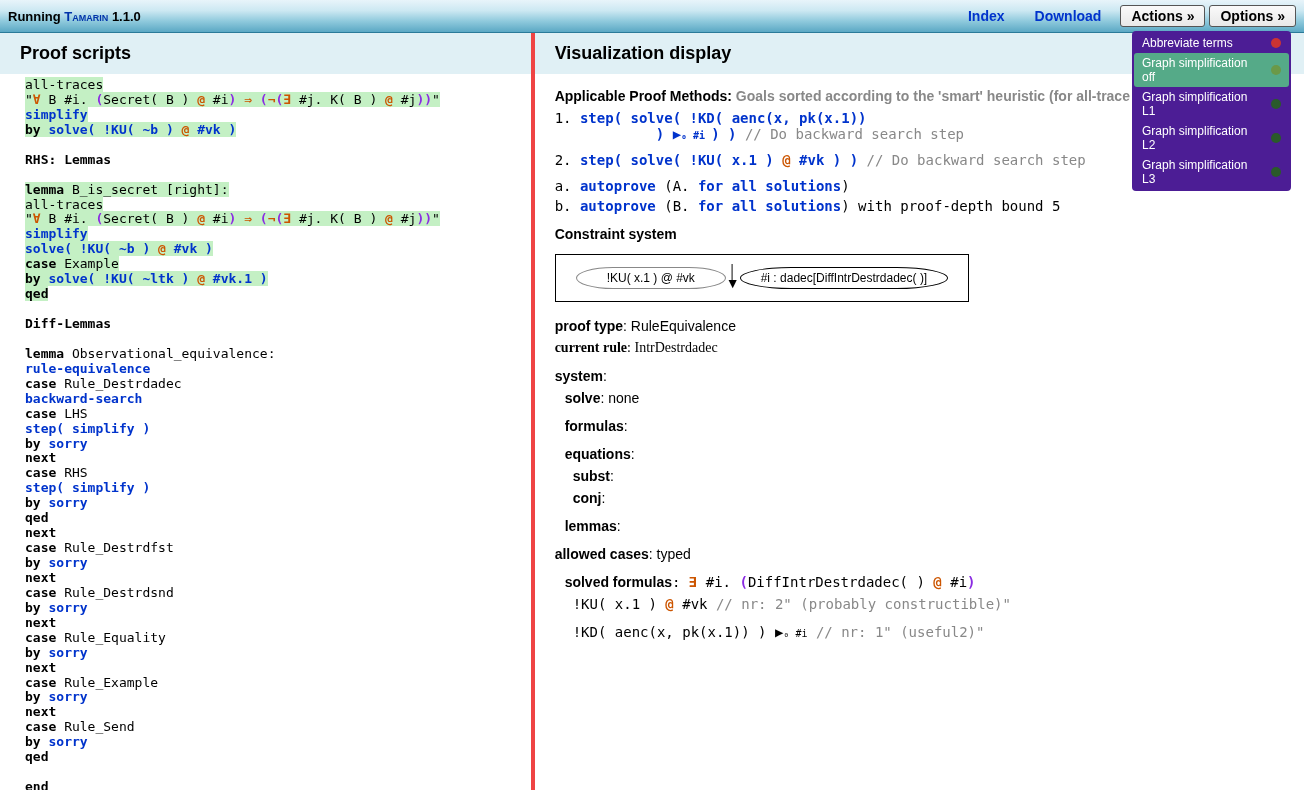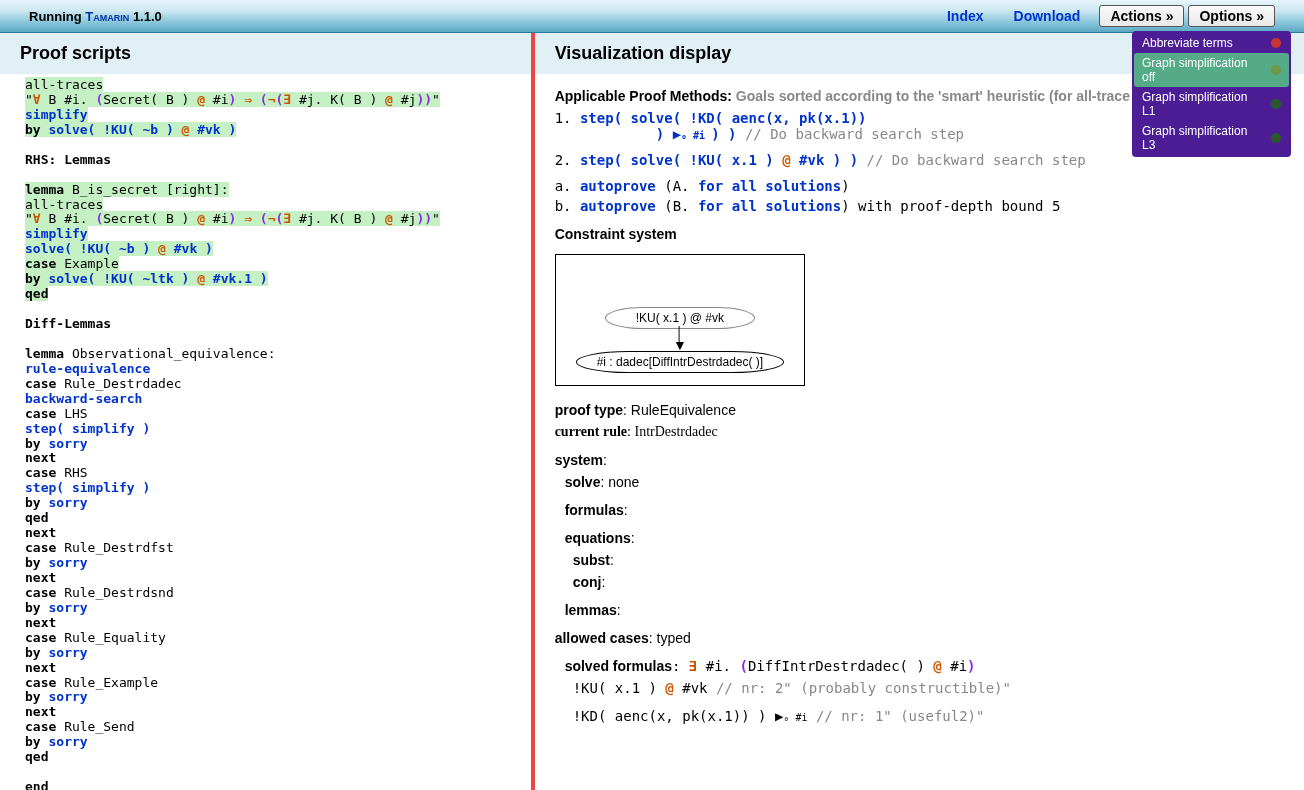--- a/index.html
+++ b/index.html
@@ -1,17 +1,17 @@
 <!DOCTYPE html>
 <html><head>
 <meta charset="utf-8">
 <style>
 * { margin: 0; padding: 0; box-sizing: border-box; }
 body { font-family: Arial, Helvetica, sans-serif; font-size: 13px; background: #fff; }
-.topbar { background: linear-gradient(#e8f4fa, #cce8f2, #8ec9dc, #5ba8c4); padding: 5px 29px; display: flex; align-items: center; border-bottom: 1px solid #2a7a99; }
+.topbar { background: linear-gradient(#e8f4fa, #cce8f2, #8ec9dc, #5ba8c4); padding: 5px 8px; display: flex; align-items: center; border-bottom: 1px solid #2a7a99; }
 .topbar .title { font-weight: bold; font-size: 13px; }
 .topbar .title .tam { font-variant: small-caps; color: #0033aa; }
 .topbar .spacer { flex: 1; }
 .topbar a.nav { color: #0033cc; font-weight: bold; text-decoration: none; margin: 0 15px; font-size: 14px; }
 .topbar .btn { background: linear-gradient(#fafafa, #e8e8e8); border: 1px solid #555; border-radius: 3px; padding: 2px 10px; font-weight: bold; font-size: 14px; margin-left: 4px; cursor: pointer; }
 .dropdown-menu { position: absolute; right: 13px; top: 31px; background: #4c1d95; border-radius: 4px; padding: 2px; font-size: 12px; z-index: 100; }
 .dropdown-menu .item { padding: 3px 8px; color: #fff; display: flex; align-items: center; justify-content: space-between; cursor: pointer; border-radius: 3px; width: 155px; }
 .dropdown-menu .item.sel { background: #5a8; }
 .dropdown-menu .dot { width: 10px; height: 10px; border-radius: 50%; margin-left: 8px; display: inline-block; }
 .main { display: flex; height: calc(100vh - 32px); }
@@ -55,20 +55,24 @@
     <div class="item">
       <span>Abbreviate terms</span>
       <span class="dot" style="background: rgb(204, 51, 51);"></span>
     </div>
     <div class="item sel">
       <span>Graph simplification off</span>
       <span class="dot" style="background: rgb(107, 153, 72);"></span>
     </div>
     <div class="item">
       <span>Graph simplification L1</span>
+      <span class="dot" style="background: rgb(42, 90, 42);"></span>
+    </div>
+    <div class="item">
+      <span>Graph simplification L2</span>
       <span class="dot" style="background: rgb(42, 90, 42);"></span>
     </div>
     <div class="item">
       <span>Graph simplification L3</span>
       <span class="dot" style="background: rgb(42, 90, 42);"></span>
     </div>
   </div>
 
 <div class="main">
   <div class="left">
@@ -132,21 +136,21 @@
         <b>Applicable Proof Methods: </b><span class="grey" style="font-weight:bold;">Goals sorted according to the 'smart' heuristic (for all-trace proofs)</span>
       </div>
       <div class="method-list mono">
         <div><span>1. </span><span class="link"><span>step( solve( </span><span>!KD( aenc(x, pk(x.1))</span></span><br>&nbsp;&nbsp;&nbsp;&nbsp;&nbsp;&nbsp;&nbsp;&nbsp;&nbsp;&nbsp;&nbsp;<span class="link"><span>            )</span><span> ▶</span><span style="font-size:10px;">₀ #i </span><span>) )</span></span><span class="grey"> // Do backward search step</span></div>
         <div style="margin-top:10px;"><span>2. </span><span class="link"><span>step( solve( </span><span>!KU( x.1 )</span><span class="at"> @ </span><span>#vk</span><span> ) )</span></span><span class="grey"> // Do backward search step</span></div>
         <div style="margin-top:10px;"><span>a. </span><span class="link">autoprove</span><span> (A. </span><span class="link">for all solutions</span><span>)</span></div>
         <div><span>b. </span><span class="link">autoprove</span><span> (B. </span><span class="link">for all solutions</span><span>) with proof-depth bound 5</span></div>
       </div>
       <div class="info-line"><b>Constraint system</b></div>
       <div class="graph-box">
-        <div style="display:flex;flex-direction:column;align-items:center;margin-top:40px;">
+        <div style="display:flex;flex-direction:row;">
           <div class="node-oval">!KU( x.1 ) @ #vk</div>
           <div class="arrow-down">│<br>▼</div>
           <div class="node-oval2">#i : dadec[DiffIntrDestrdadec( )]</div>
         </div>
       </div>
       <div class="info-line"><b>proof type</b><span>: RuleEquivalence</span></div>
       <div class="info-line" style="margin-top:4px;font-family:Liberation Serif, serif;"><b>current rule</b><span>: IntrDestrdadec</span></div>
       <div class="info-line" style="margin-top:12px;"><b>system</b><span>:</span></div>
       <div class="info-line" style="margin-left:10px;margin-top:0;"><b>solve</b><span>: none</span></div>
       <div class="info-line" style="margin-left:10px;margin-top:12px;"><b>formulas</b><span>:</span></div>

